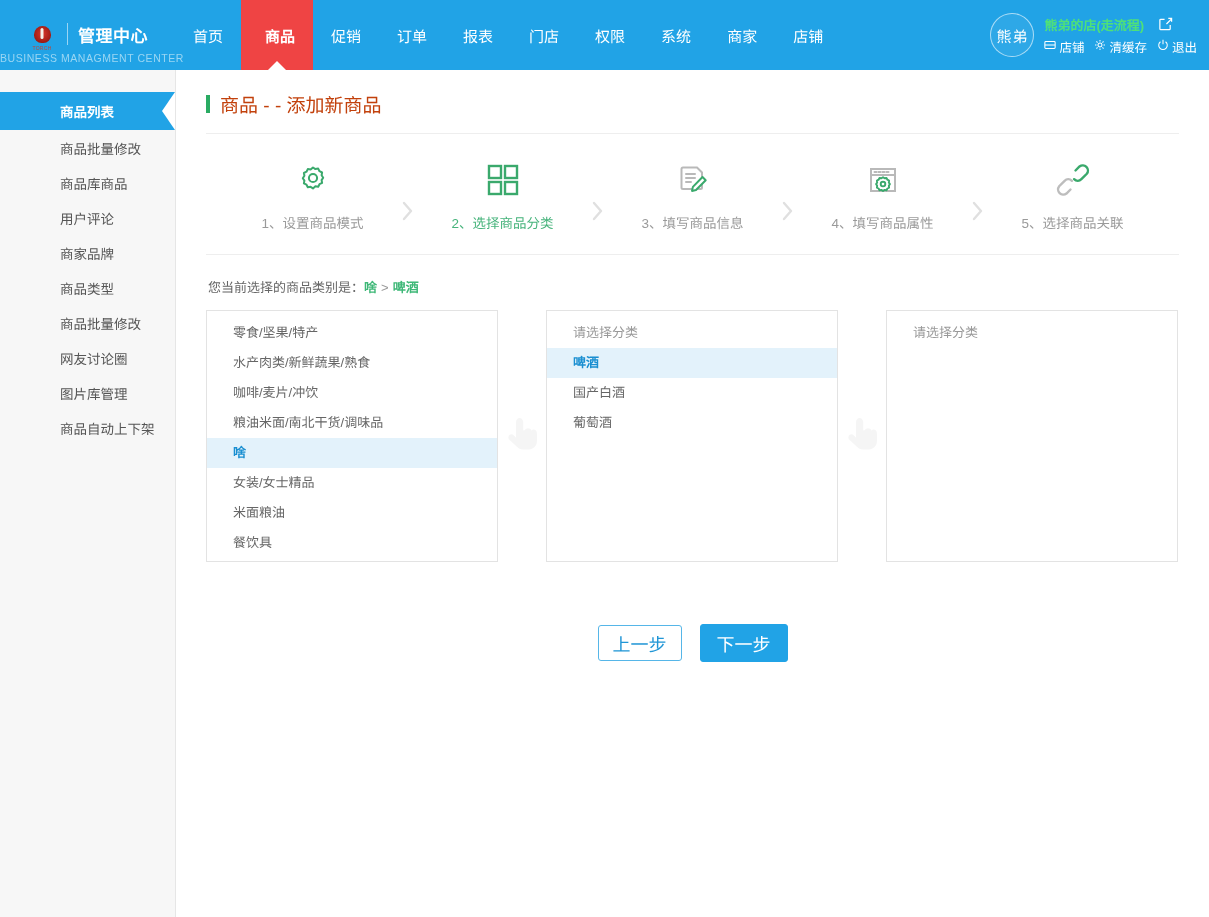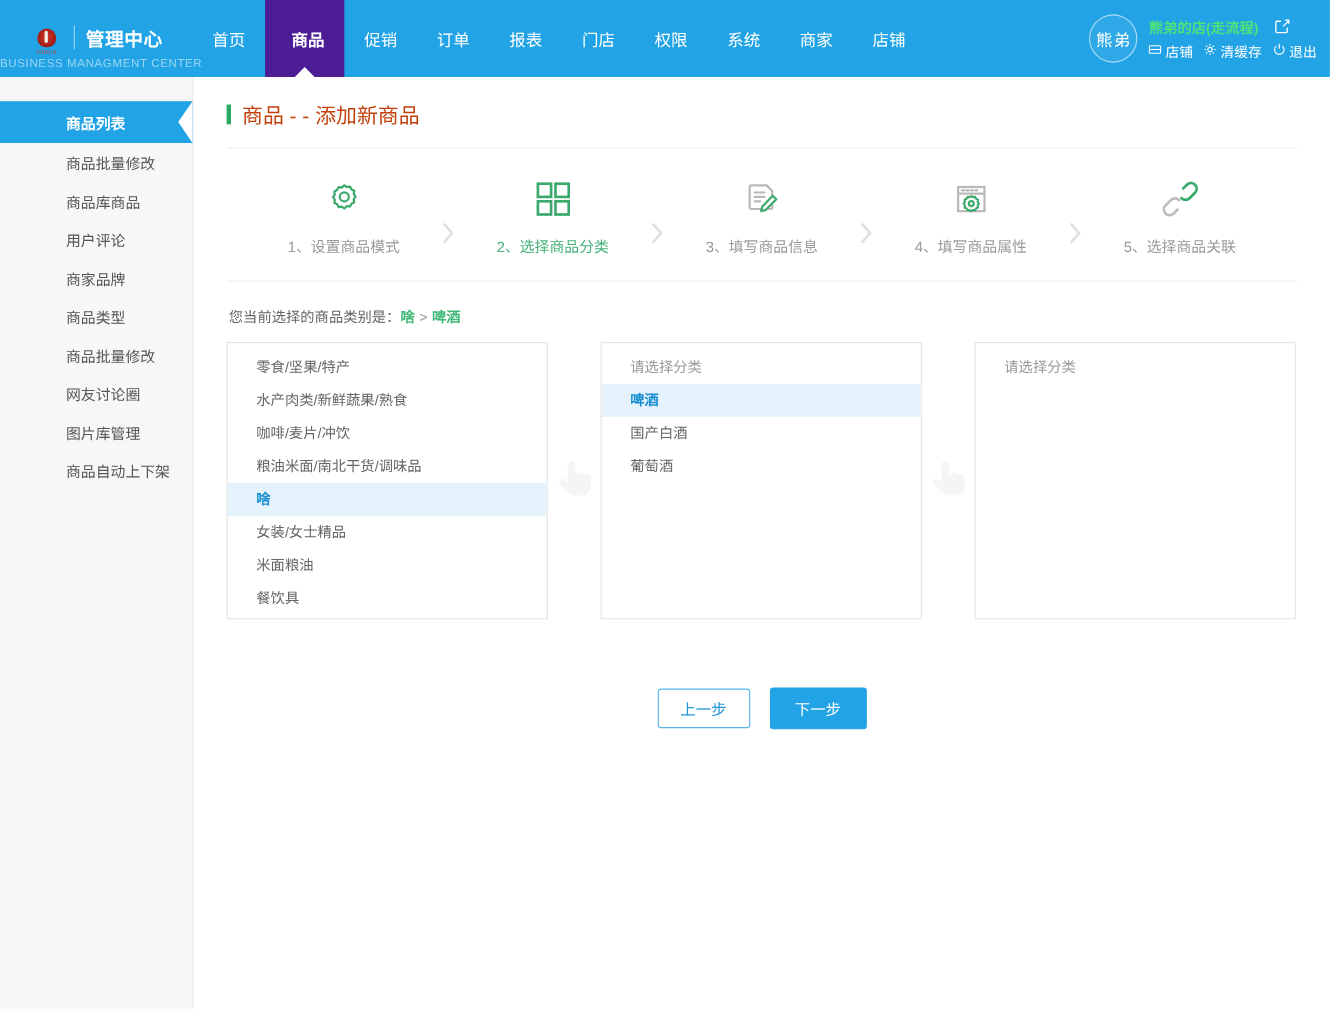--- a/index.html
+++ b/index.html
@@ -69,21 +69,21 @@
   .nav-item {
     position: relative;
     display: flex; align-items: center; justify-content: center;
     padding: 0 18px;
     color: #ffffff; font-size: 15px;
     cursor: pointer;
     height: 70px;
     white-space: nowrap;
   }
   .nav-item.active {
-    background: #4c1d95;
+    background: #ef4444;
     font-weight: bold;
     padding-left: 24px;
   }
   .nav-item.active::after {
     content: "";
     position: absolute; bottom: 0; left: 50%;
     transform: translateX(-50%);
     width: 0; height: 0;
     border-left: 9px solid transparent;
     border-right: 9px solid transparent;
@@ -221,21 +221,21 @@
     display: flex; align-items: center; justify-content: center;
   }
   .hand-icon { opacity: .55; }
 
   
   .btn-row {
     display: flex; justify-content: center; align-items: center;
     gap: 18px; margin-top: 62px;
   }
   .btn {
-    font-size: 14px; cursor: pointer;
+    font-size: 18px; cursor: pointer;
     border-radius: 3px;
     display: flex; align-items: center; justify-content: center;
   }
   .btn-prev {
     width: 84px; height: 36px;
     background: #ffffff; color: #2196d6;
     border: 1px solid #56b6e8;
   }
   .btn-next {
     width: 88px; height: 38px;

